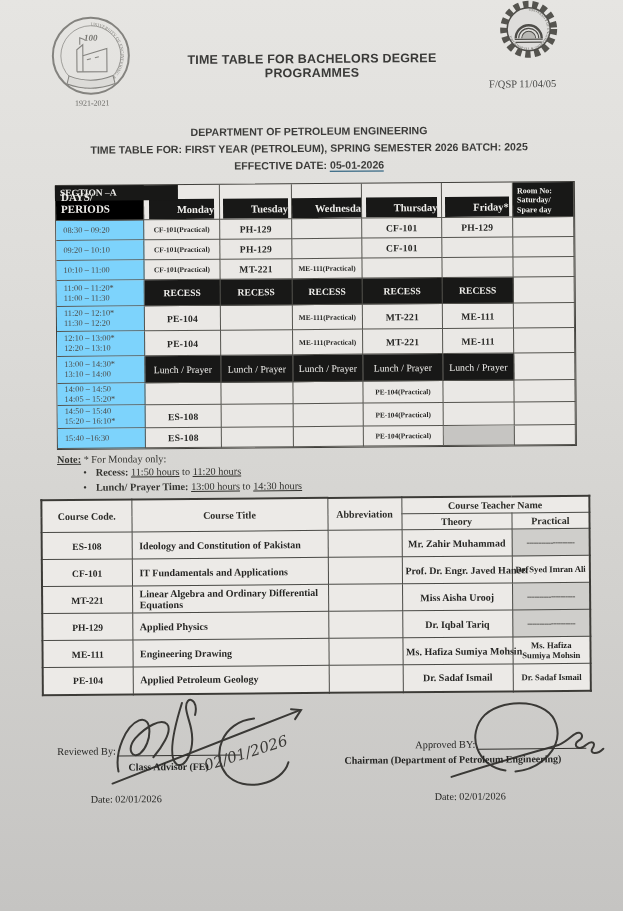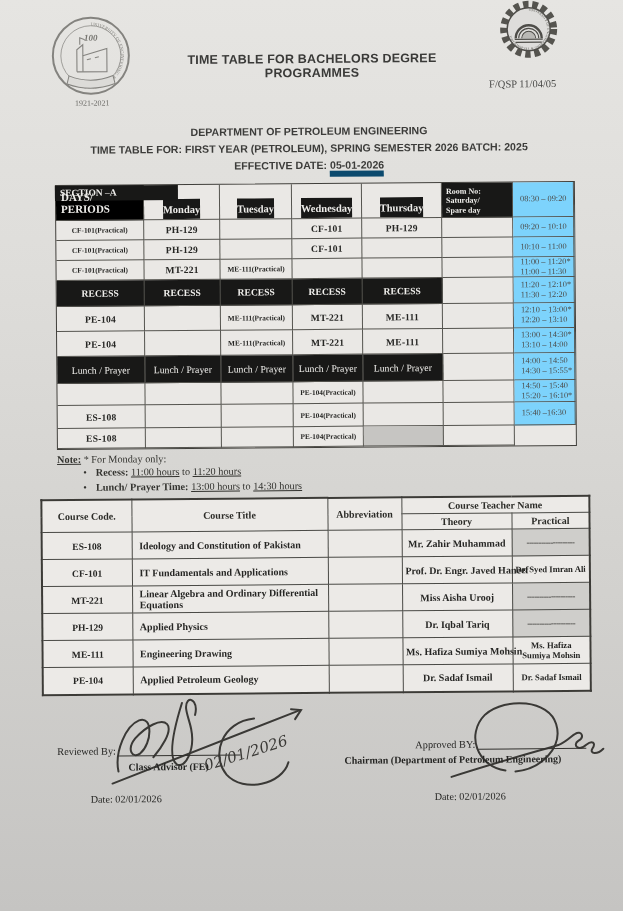--- a/index.html
+++ b/index.html
@@ -16,38 +16,38 @@
   .seal-right{position:absolute;left:485px;top:0px;width:94px;height:66px;}
   .main-title{position:absolute;left:150px;top:52px;width:330px;text-align:center;
     font-family:"Liberation Sans",sans-serif;font-weight:bold;font-size:12.5px;
     letter-spacing:.2px;color:#3a3a38;}
   .form-code{position:absolute;left:492px;top:80px;font-size:10.5px;color:#4a4a48;}
 
   
   .doc-titles{position:absolute;top:123px;left:0;width:623px;text-align:center;
     font-family:"Liberation Sans",sans-serif;font-weight:bold;color:#3c3c3a;}
   .doc-titles div{line-height:17px;font-size:10.6px;}
-  .eff-date{border-bottom:6px solid #0c4a6e;padding-bottom:0px;margin-top:36px;}
+  .eff-date{border-bottom:1px solid #0c4a6e;padding-bottom:0px;margin-top:36px;}
 
   
   .tt{position:absolute;left:57px;top:183px;width:518px;
       display:grid;
       grid-template-columns:88px 76px 72px 70px 80px 71px 61px;
       grid-template-rows:35px 20px 20px 20px 26px 25px 25px 27px 22px 23px 20px;
       border:1.5px solid #403f3b;background:#eae8e5;}
   .tt > div{border-right:1px solid #55544f;border-bottom:1px solid #55544f;
       display:flex;align-items:center;justify-content:center;overflow:hidden;}
   .time-head{background:#000000;color:#efeeeb;position:relative;overflow:visible !important;z-index:4;}
   .tab{position:absolute;top:0;left:-1px;width:118px;height:15px;background:#181817;
        color:#efeeeb;font-weight:bold;font-size:9.5px;line-height:15px;padding-left:5px;}
   .dp{position:absolute;left:5px;bottom:5px;font-weight:bold;font-size:11px;}
   .day-head{flex-direction:column;align-items:stretch;padding:0 !important;}
   .day-head .strip{height:13px;background:#e9e8e5;border-bottom:1px solid #55544f;}
   .day-head .band{flex:1;background:#181817;color:#efeeeb;font-weight:bold;font-size:10.5px;
-       display:flex;align-items:center;justify-content:center;}
+       display:flex;align-items:center;justify-content:center;padding-left:28px;}
   .room-head{background:#181817;color:#efeeeb;flex-direction:column;align-items:flex-start !important;
        padding:2px 0 0 4px;font-weight:bold;font-size:8px;line-height:9.5px;}
   .time{background:#7dd3fc;flex-direction:column;color:#4c4b48;font-size:8.4px;line-height:10px;
        align-items:flex-start !important;padding-left:7px;}
   .bold{font-weight:bold;font-size:9.6px;letter-spacing:.2px;}
   .small{font-weight:bold;font-size:7.3px;}
   .dark{background:#181817;color:#f0efec;font-weight:bold;font-size:9.6px;text-align:center;}
   .lunch{font-weight:normal;font-size:9.8px;}
   .shaded{background:#c6c5c2;}
 
@@ -156,20 +156,24 @@
         <div class="band">Tuesday</div>
       </div>
     <div class="day-head">
         <div class="strip"></div>
         <div class="band">Wednesday</div>
       </div>
     <div class="day-head">
         <div class="strip"></div>
         <div class="band">Thursday</div>
       </div>
+    <div class="day-head">
+        <div class="strip"></div>
+        <div class="band">Friday*</div>
+      </div>
     <div class="room-head">
       <span>Room No:</span>
       <span>Saturday/</span>
       <span>Spare day</span>
     </div>
 
     <div class="time">
         <span>08:30 – 09:20</span>
       </div>
     <div class="small">CF-101(Practical)</div>
@@ -238,21 +242,21 @@
       </div>
     <div class="dark lunch">Lunch / Prayer</div>
     <div class="dark lunch">Lunch / Prayer</div>
     <div class="dark lunch">Lunch / Prayer</div>
     <div class="dark lunch">Lunch / Prayer</div>
     <div class="dark lunch">Lunch / Prayer</div>
     <div></div>
 
     <div class="time">
         <span>14:00 – 14:50</span>
-        <span>14:30 – 15:55*</span>
+        <span>14:05 – 15:20*</span>
       </div>
     <div></div>
     <div></div>
     <div></div>
     <div class="small">PE-104(Practical)</div>
     <div></div>
     <div></div>
 
     <div class="time">
         <span>14:50 – 15:40</span>
@@ -276,21 +280,21 @@
     <div></div>
   </div>
 
   <div class="notes">
     <div class="n1">
       <span class="nh">Note:</span>
       <span>* For Monday only:</span>
     </div>
     <ul>
       <li><span class="nb">Recess:</span>
-        <span class="nu">11:00 hours</span>
+        <span class="nu">11:50 hours</span>
         <span>to</span>
         <span class="nu">11:20 hours</span></li>
       <li><span class="nb">Lunch/ Prayer Time:</span>
         <span class="nu">13:00 hours</span>
         <span>to</span>
         <span class="nu">14:30 hours</span></li>
     </ul>
   </div>
 
   <table class="ct">

